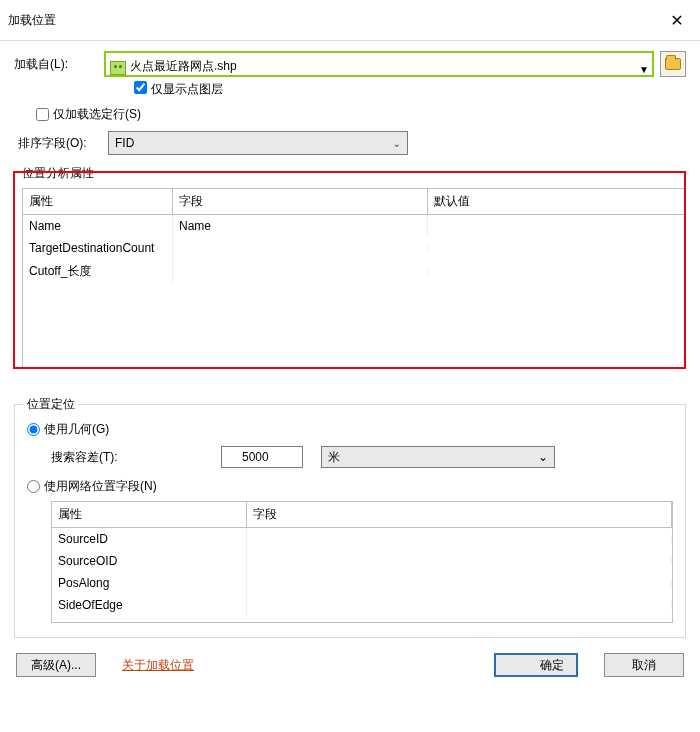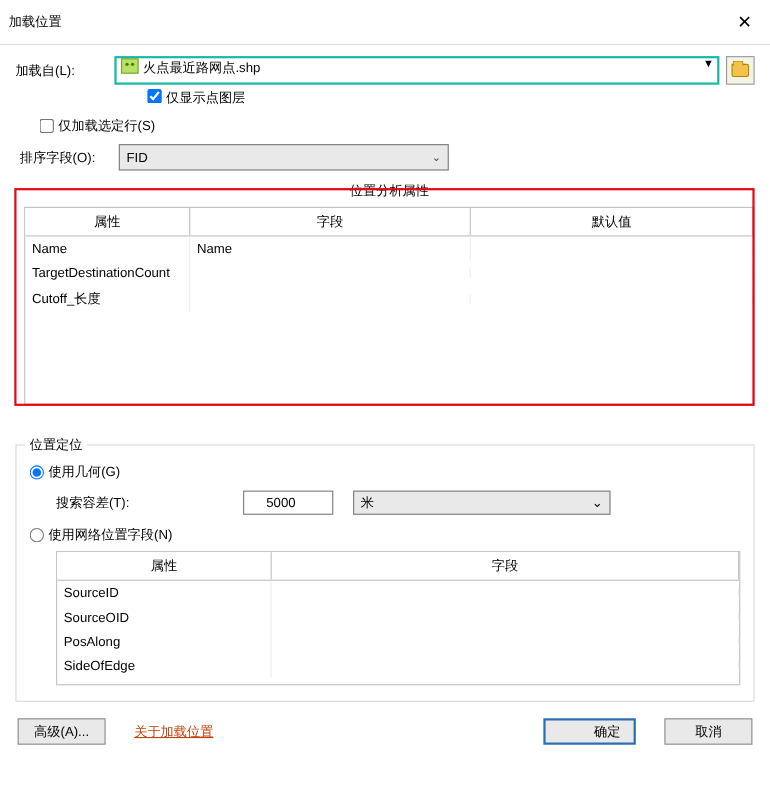--- a/index.html
+++ b/index.html
@@ -29,23 +29,23 @@
     cursor: pointer;
   }
   .content { padding: 10px 14px 0 14px; }
 
   .row { display: flex; align-items: center; margin-bottom: 6px; }
   .row .lbl { width: 90px; }
 
   .load-from-combo {
     flex: 1;
     height: 26px;
-    border: 2px solid #14b8a6;
+    border: 2px solid #84cc16;
     display: flex;
-    align-items: flex-start;
+    align-items: flex-end;
     background: #fff;
     position: relative;
     margin-right: 6px;
   }
   .load-from-combo .icon {
     width: 16px; height: 14px;
     background: #b6e26a;
     border: 1px solid #7aa62e;
     margin: 0 4px;
     position: relative;
@@ -96,36 +96,36 @@
   .sort-select .arr { font-size:10px; color:#444; }
 
   .redbox {
     border: 2px solid #e30613;
     position: absolute;
     left: 13px; right: 14px;
     top: 130px; height: 198px;
     pointer-events:none;
   }
 
-  .section-title { margin: 6px 0 6px 8px; text-align: center; }
+  .section-title { margin: 6px 0 6px 8px; }
 
   .table {
     border:1px solid #bfbfbf;
     margin: 0 0 0 8px;
     width: calc(100% - 8px);
   }
   .table .header {
     display:flex; background:#fff;
     border-bottom:1px solid #bfbfbf;
   }
   .table .cell {
     padding:4px 6px;
     border-right:1px solid #e0e0e0;
   }
-  .table .header .cell { border-right:1px solid #bfbfbf;text-align:center; }
+  .table .header .cell { border-right:1px solid #bfbfbf; }
   .table .body .trow { display:flex; min-height:20px; align-items:center;}
   .table .body .trow .cell { border-right:1px solid #eee; border-bottom:0; }
   .c-attr { width:150px; }
   .c-field { width:255px; }
   .c-def { flex:1; }
   .table1 { height: 180px; overflow:hidden; }
 
   .group {
     border:1px solid #d9d9d9;
     margin: 36px 0 0 0;

